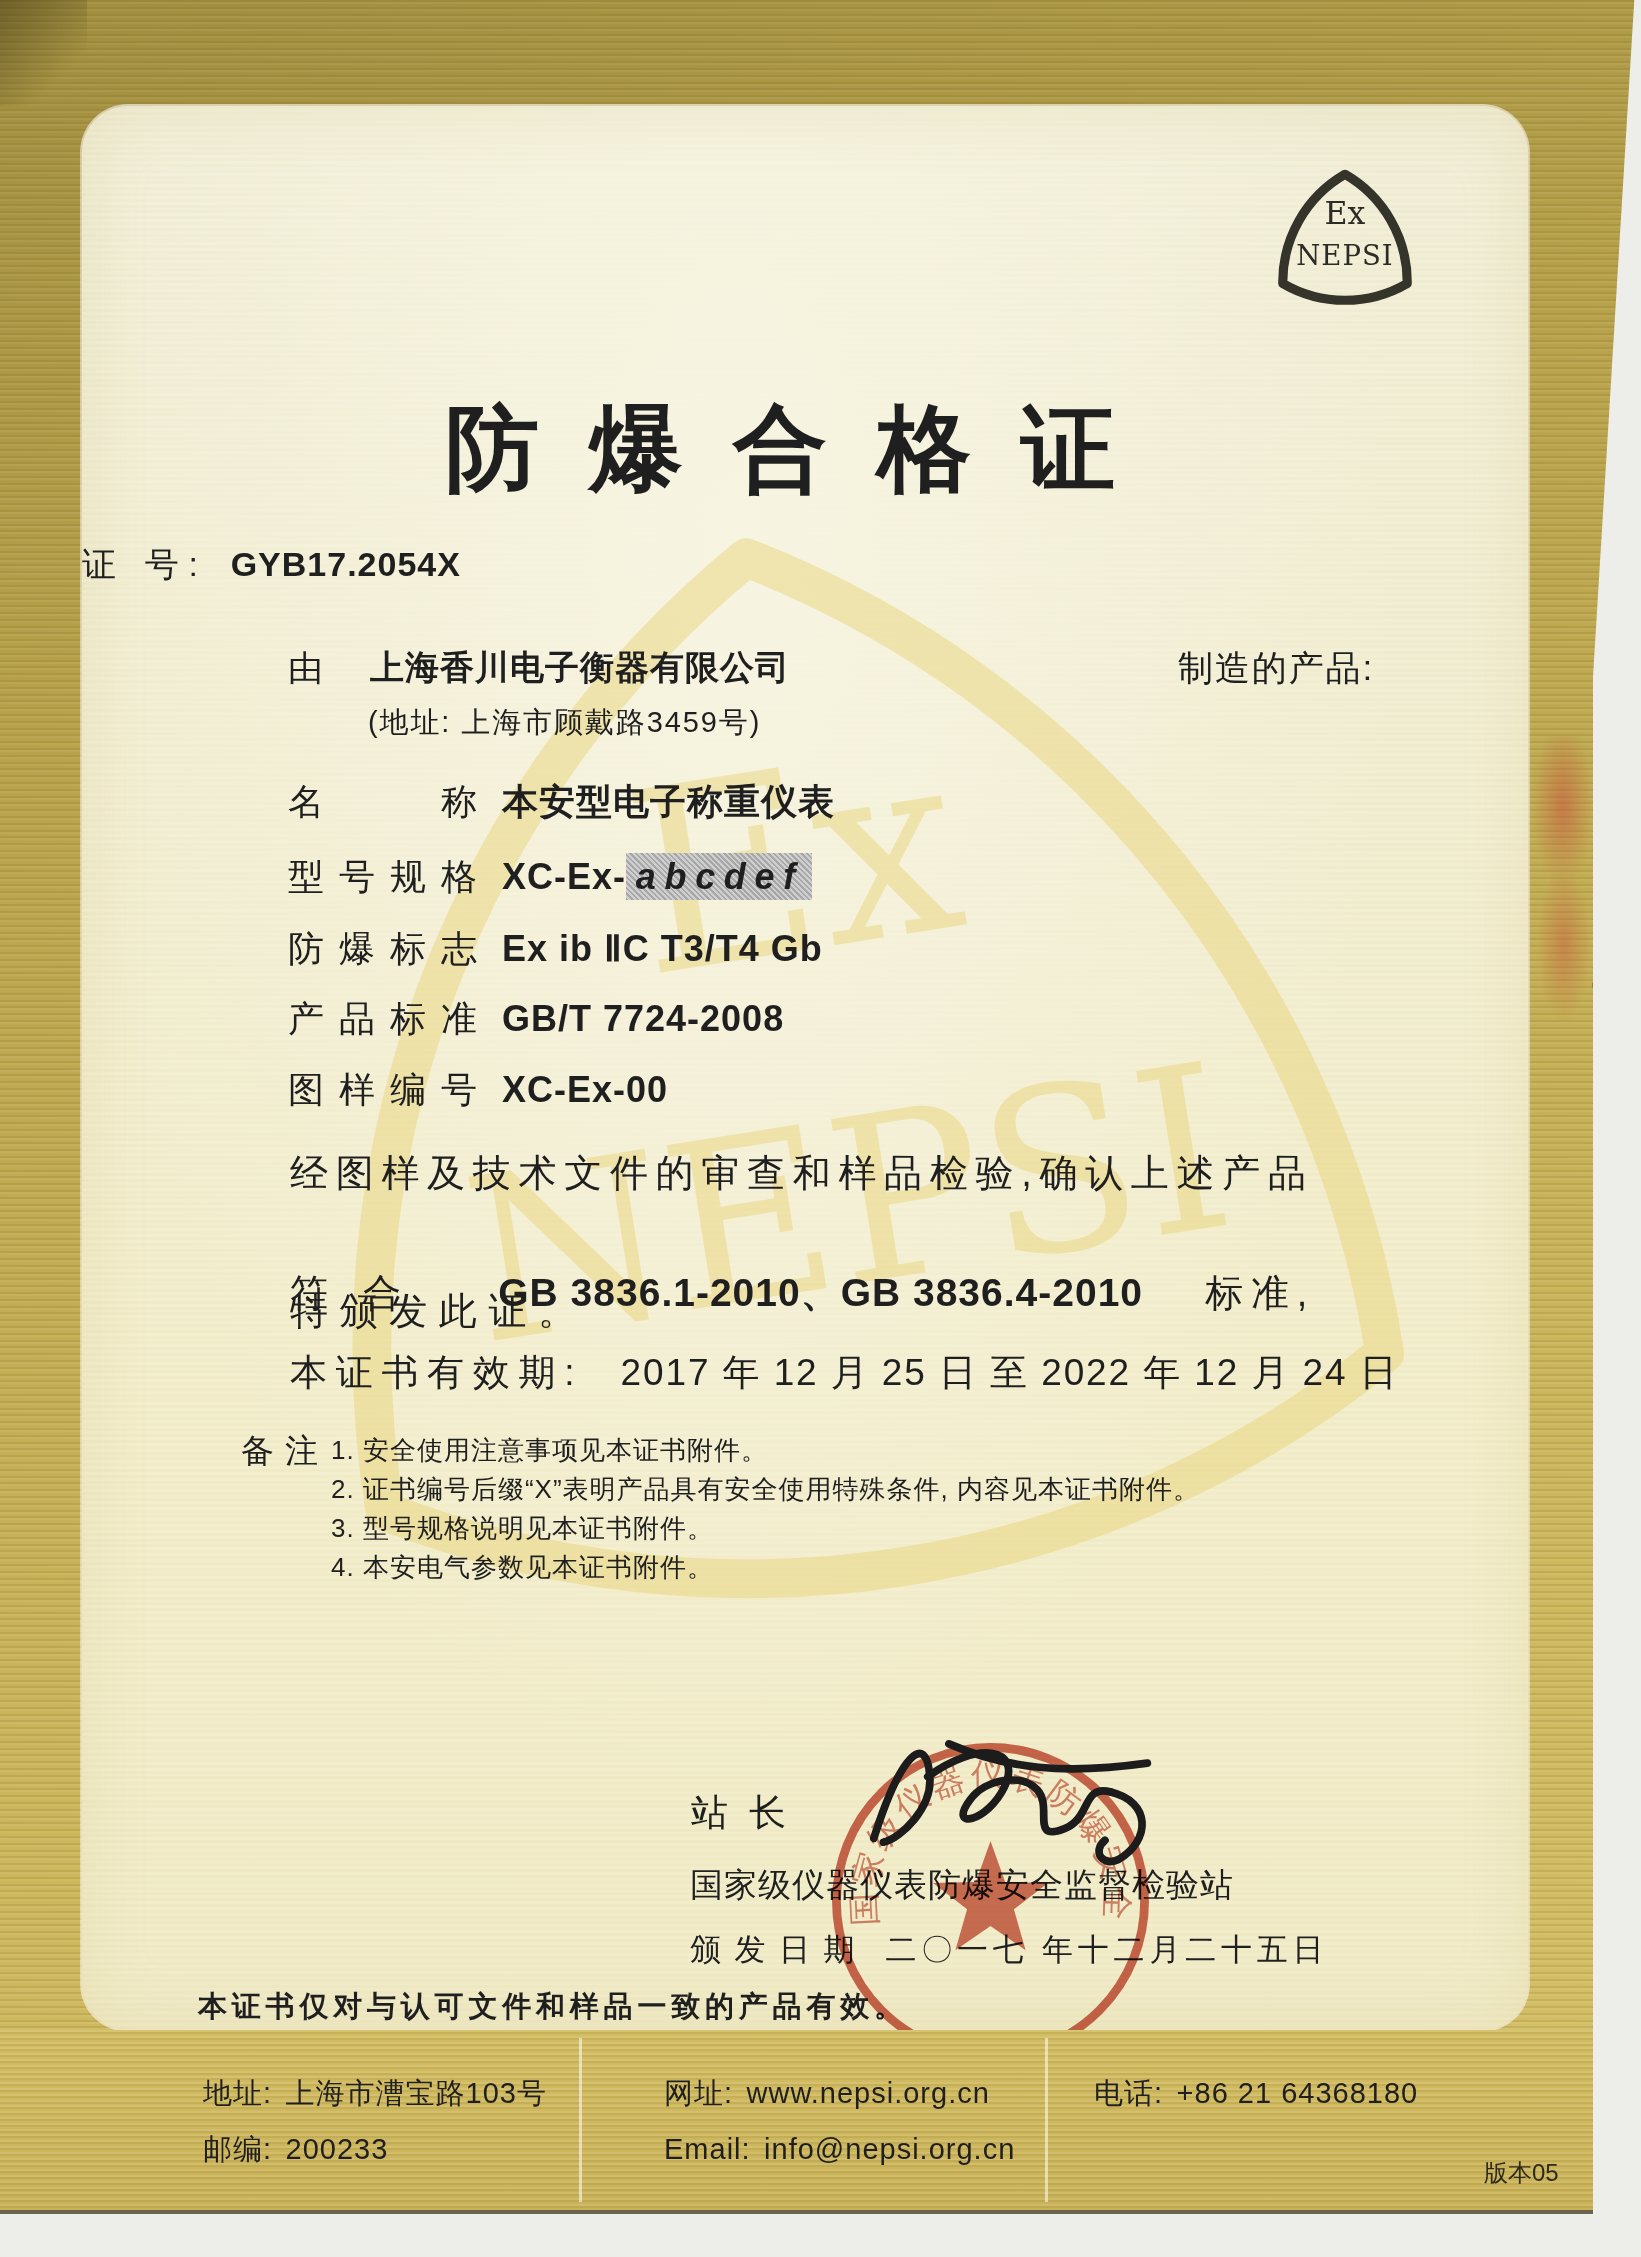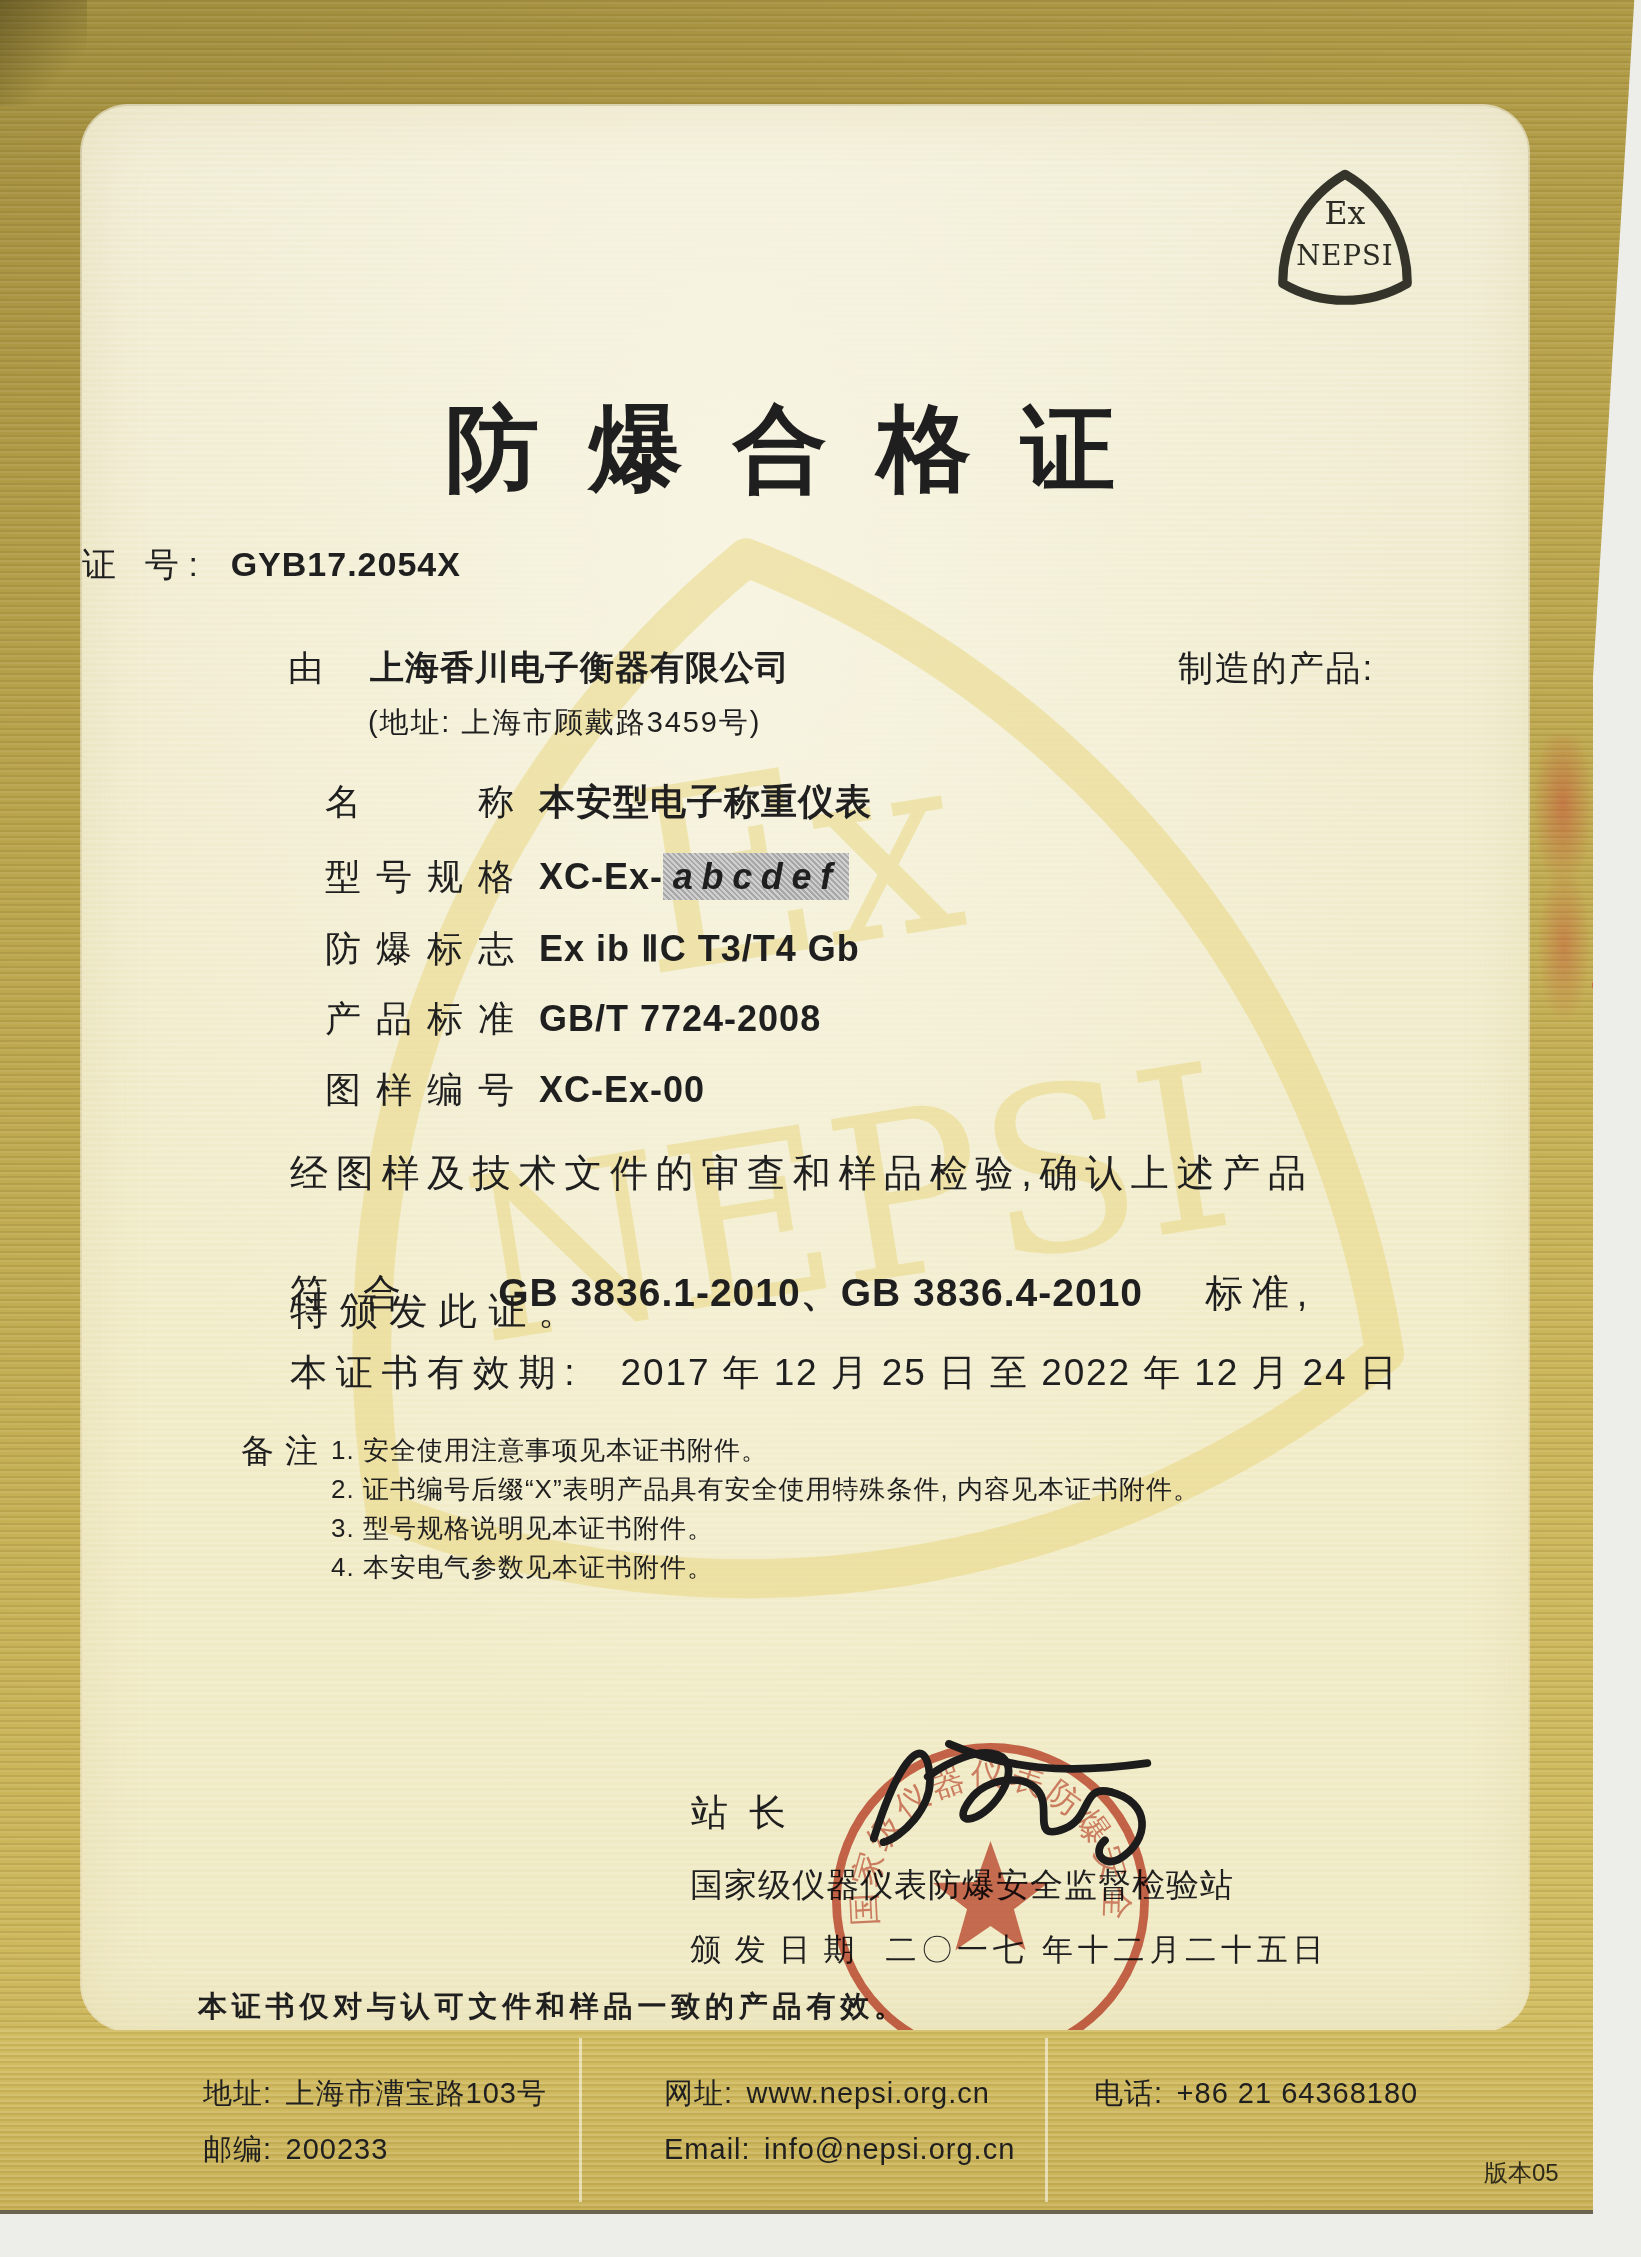--- a/index.html
+++ b/index.html
@@ -47,21 +47,21 @@
   .cert-line .lab { letter-spacing:9.7px; }
   .cert-line .num { font-weight:800; margin-left:13.5px; letter-spacing:1px; }
 
   .maker-row { position:absolute; left:0; top:539px; width:100%; font-size:35px; }
   .maker-row .by { position:absolute; left:206px; }
   .maker-row .company { position:absolute; left:288px; font-weight:700; letter-spacing:1px; font-size:34px; }
   .maker-row .made { position:absolute; left:1096px; letter-spacing:1.9px; }
   .maker-addr { position:absolute; left:286px; top:597px; font-size:29px; letter-spacing:1.9px; }
 
   .frow { position:absolute; left:206px; width:1207px; font-size:36px; white-space:nowrap; }
-  .frow .lbl { display:inline-block; width:189px; text-align:justify; text-align-last:justify; vertical-align:baseline;margin-left:37px; }
+  .frow .lbl { display:inline-block; width:189px; text-align:justify; text-align-last:justify; vertical-align:baseline; }
   .frow .val { margin-left:25px; font-weight:700; letter-spacing:1px;text-align:center; }
   .row-name     { top:672px; }
   .row-model    { top:747px; }
   .row-marking  { top:819px; }
   .row-standard { top:889px; }
   .row-drawing  { top:960px; }
   .redacted { font-style:italic; font-weight:700; letter-spacing:8.7px; padding:2.9px 7.7px 2.9px 9.7px;
     background:repeating-linear-gradient(45deg,#a7a7a7 0 1.9px,#cfcfcf 1.9px 3.9px); }
 
   .stmt { position:absolute; left:208px; font-size:38px; white-space:nowrap; }

